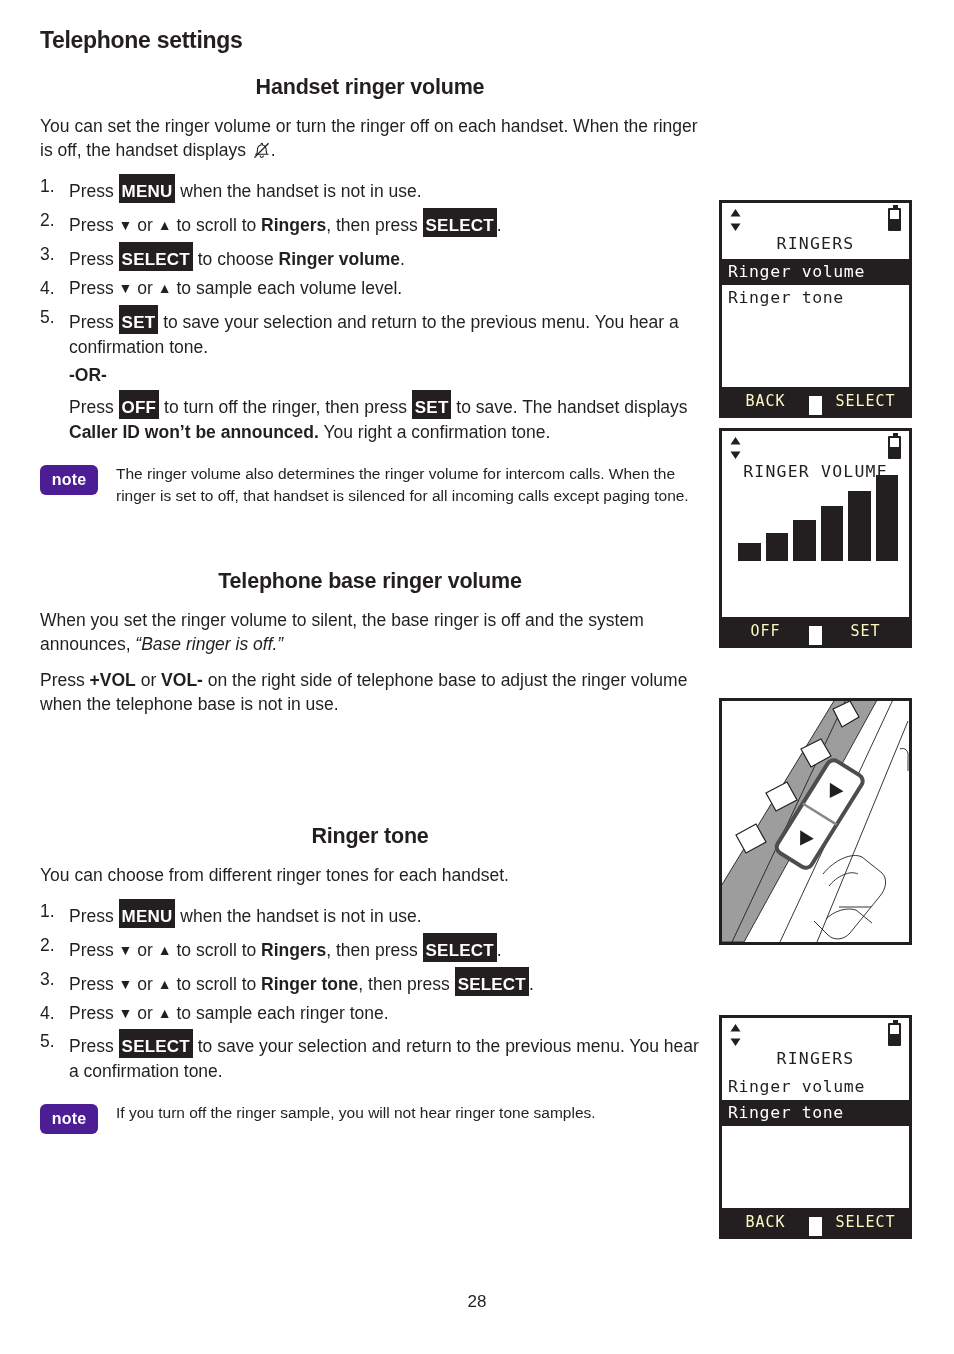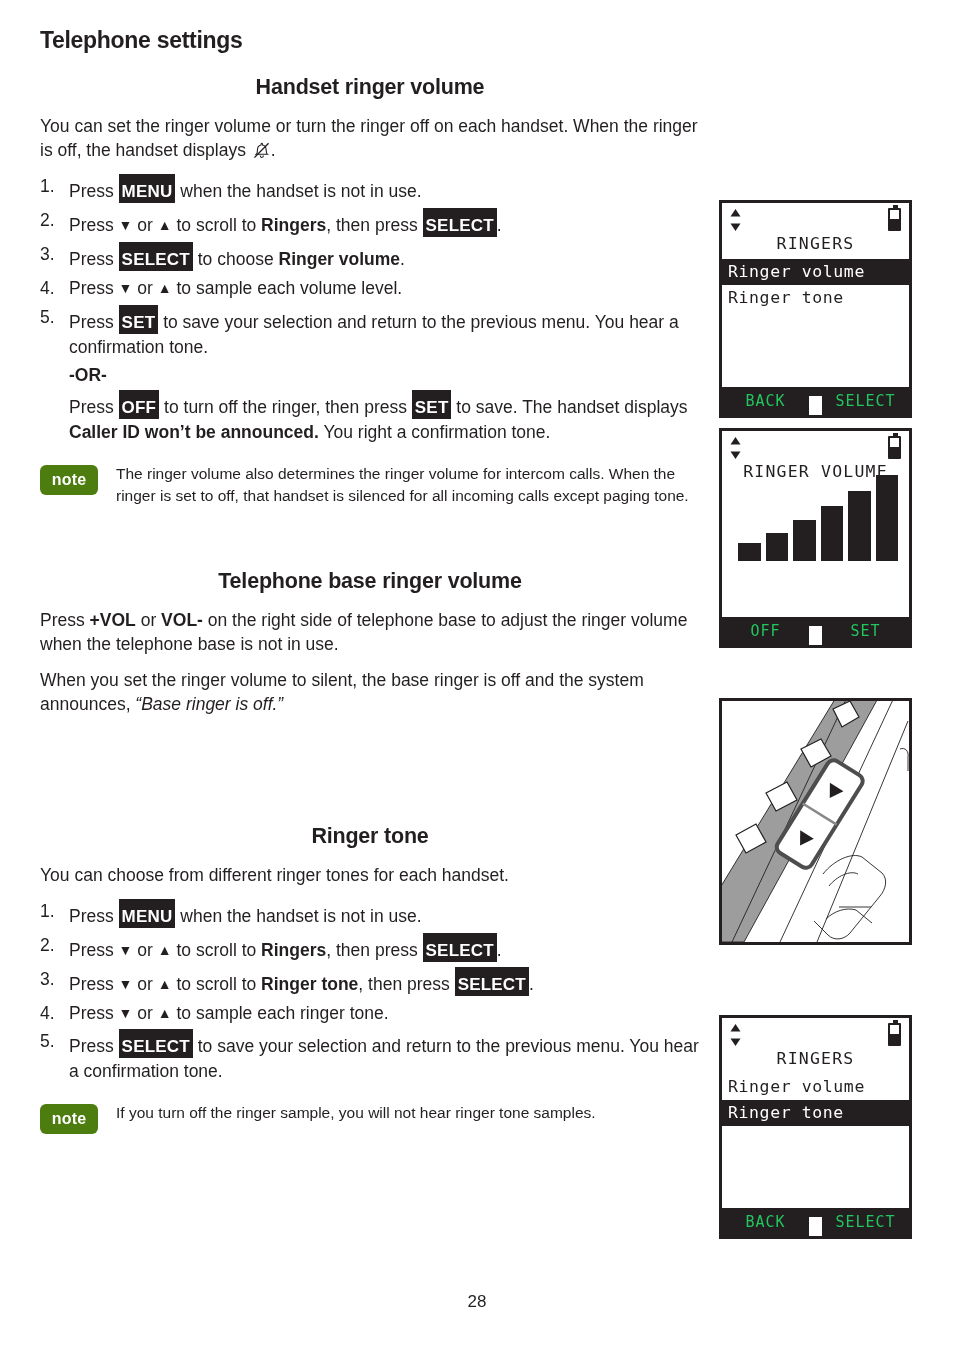--- a/index.html
+++ b/index.html
@@ -115,21 +115,21 @@
   
   .note-row {
     display: flex;
     align-items: flex-start;
     margin-top: 18px;
   }
   .note-badge {
     flex: 0 0 auto;
     width: 58px;
     height: 30px;
-    background: #4d7c0f;
+    background: #4c1d95;
     border-radius: 6px;
     color: #ffffff;
     font-size: 16px;
     font-weight: bold;
     display: flex;
     align-items: center;
     justify-content: center;
     letter-spacing: 0.2px;
     margin-top: 2px;
   }
@@ -214,21 +214,21 @@
 
   
   .softkeys {
     height: 28px;
     display: flex;
     background: #231f20;
     flex: 0 0 auto;
   }
   .softkey {
     flex: 1 1 0;
-    color: #22c55e;
+    color: #fef9c3;
     font-family: "DejaVu Sans Mono", monospace;
     font-size: 15px;
     letter-spacing: 1px;
     display: flex;
     align-items: center;
     justify-content: center;
   }
   .softkey-gap {
     flex: 0 0 13px;
     background: #ffffff;
@@ -304,23 +304,23 @@
 
     <div class="note-row">
       <div class="note-badge">note</div>
       <div class="note-text">The ringer volume also determines the ringer volume for intercom calls. When the ringer is set to off, that handset is silenced for all incoming calls except paging tone.</div>
     </div>
 
     <div style="height:62px"></div>
 
     <h2 class="section-title">Telephone base ringer volume</h2>
 
+    <p class="body-text"><span>When you set the ringer volume to silent, the base ringer is off and the system announces, </span><i>“Base ringer is off.”</i></p>
+
     <p class="body-text"><span>Press </span><b>+VOL</b><span> or </span><b>VOL-</b><span> on the right side of telephone base to adjust the ringer volume when the telephone base is not in use.</span></p>
-
-    <p class="body-text"><span>When you set the ringer volume to silent, the base ringer is off and the system announces, </span><i>“Base ringer is off.”</i></p>
 
     <div style="height:96px"></div>
 
     <h2 class="section-title">Ringer tone</h2>
 
     <p class="body-text">You can choose from different ringer tones for each handset.</p>
 
     <ol class="steps">
         <li><span class="num">1.</span><span><span>Press </span><span class="key">MENU</span><span> when the handset is not in use.</span></span></li>
         <li><span class="num">2.</span><span><span>Press </span><span class="arrow-glyph">▼</span><span> or </span><span class="arrow-glyph">▲</span><span> to scroll to </span><b>Ringers</b><span>, then press </span><span class="key">SELECT</span><span>.</span></span></li>

